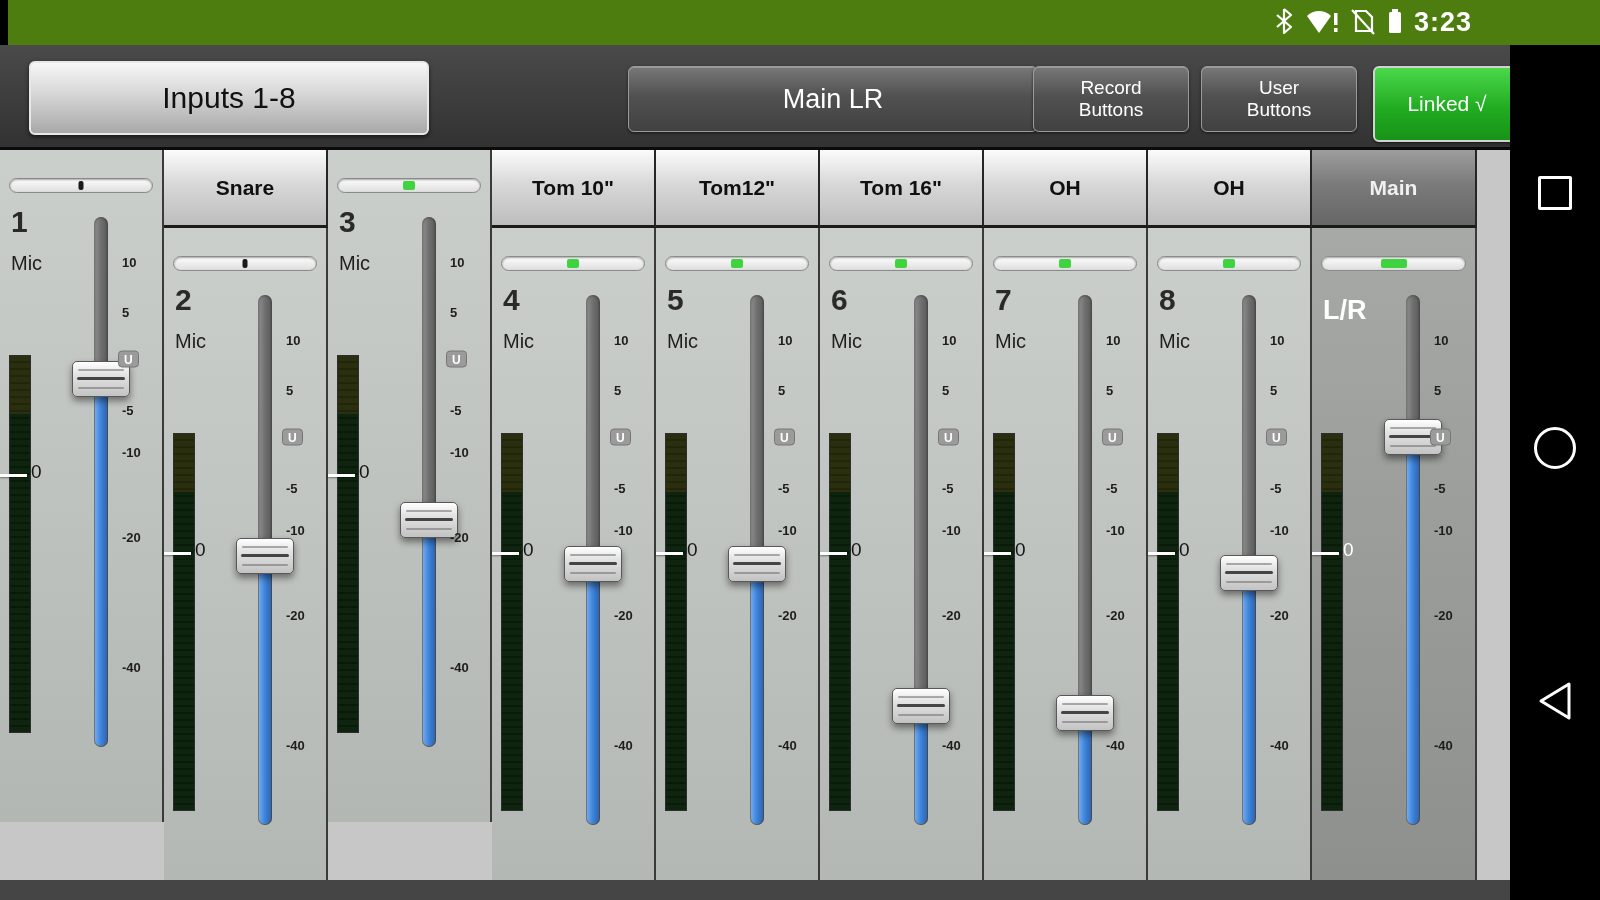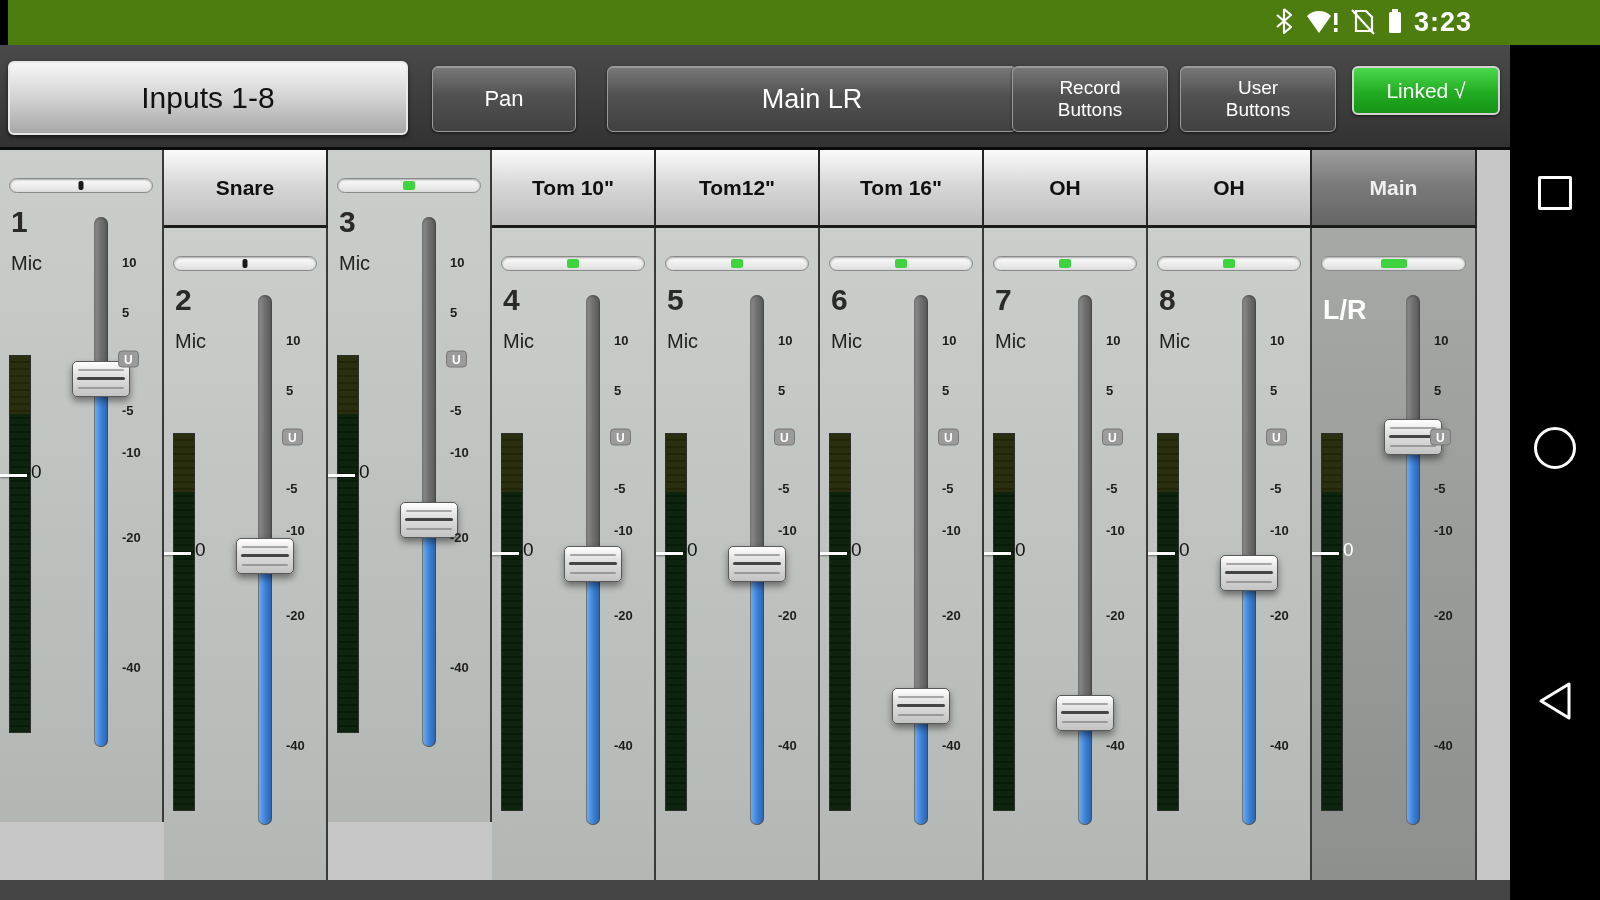--- a/index.html
+++ b/index.html
@@ -9,33 +9,33 @@
 
   
   .status-bar { position:absolute; left:8px; top:0; width:1600px; height:45px; background:#4d7c0f; }
   .status-icons { position:absolute; right:136px; top:0; height:45px; display:flex; align-items:center; gap:11px; }
   .status-time { color:#fff; font-size:27px; font-weight:bold; letter-spacing:1px; }
 
   
   .toolbar { position:absolute; left:0; top:45px; width:1510px; height:105px;
              background:linear-gradient(#4a4a4a,#323232); border-bottom:3px solid #0b0b0b; }
   .btn { position:absolute; display:flex; align-items:center; justify-content:center;
-         border-radius:6px; color:#fff; text-align:center; }
+         border-radius:6px; color:#fff; text-align:center;margin-left:21px; }
   .btn-dark { background:linear-gradient(#787878,#515151 45%,#414141);
               border:1px solid #9b9b9b; box-shadow:inset 0 1px 0 rgba(255,255,255,.25), 0 1px 3px rgba(0,0,0,.6); }
   .btn-light { background:linear-gradient(#f7f7f7,#d2d2d2 50%,#a8a8a8);
                border:2px solid #e8e8e8; color:#111; box-shadow:0 2px 4px rgba(0,0,0,.6); }
   .btn-green { background:linear-gradient(#4bd84b,#22ac22 55%,#179317);
                border:2px solid #d2d2d2; color:#fff; box-shadow:0 1px 3px rgba(0,0,0,.6); }
   .btn-inputs { left:8px; top:16px; width:400px; height:74px; font-size:30px; }
   .btn-pan { left:432px; top:21px; width:144px; height:66px; font-size:22px; }
   .btn-mainlr { left:607px; top:21px; width:410px; height:66px; font-size:27px; }
   .btn-record { left:1012px; top:21px; width:156px; height:66px; }
   .btn-user { left:1180px; top:21px; width:156px; height:66px; }
-  .btn-linked { left:1352px; top:21px; width:148px; height:49px; font-size:21px; }
+  .btn-linked { left:1352px; top:21px; width:148px; height:76px; font-size:21px; }
   .two-line { flex-direction:column; line-height:1.15; font-size:19px; }
 
   
   .mixer { position:absolute; left:0; top:150px; width:1510px; height:750px;
            display:flex; background:#c7c7c7; }
   .strip { position:relative; width:164px; height:750px; flex:0 0 164px; }
   .strip.main { width:165px; flex:0 0 165px; }
 
   .strip-header { height:78px; display:flex; align-items:center; justify-content:center;
                   background:linear-gradient(#fbfbfb,#d8d8d8 45%,#bdbdbd);
@@ -131,21 +131,20 @@
             <rect x="5" y="2" width="6" height="3" fill="#fff"></rect>
             <rect x="2" y="5" width="12" height="21" rx="1.5" fill="#fff"></rect>
           </svg>
       </span>
       <span class="status-time">3:23</span>
     </div>
   </div>
 
   <div class="toolbar">
     <div class="btn btn-light btn-inputs">Inputs 1-8</div>
-    <div class="btn btn-dark btn-pan">Pan</div>
     <div class="btn btn-dark btn-mainlr">Main LR</div>
     <div class="btn btn-dark btn-record two-line">
       <span>Record</span>
       <span>Buttons</span>
     </div>
     <div class="btn btn-dark btn-user two-line">
       <span>User</span>
       <span>Buttons</span>
     </div>
     <div class="btn btn-green btn-linked">Linked √</div>

